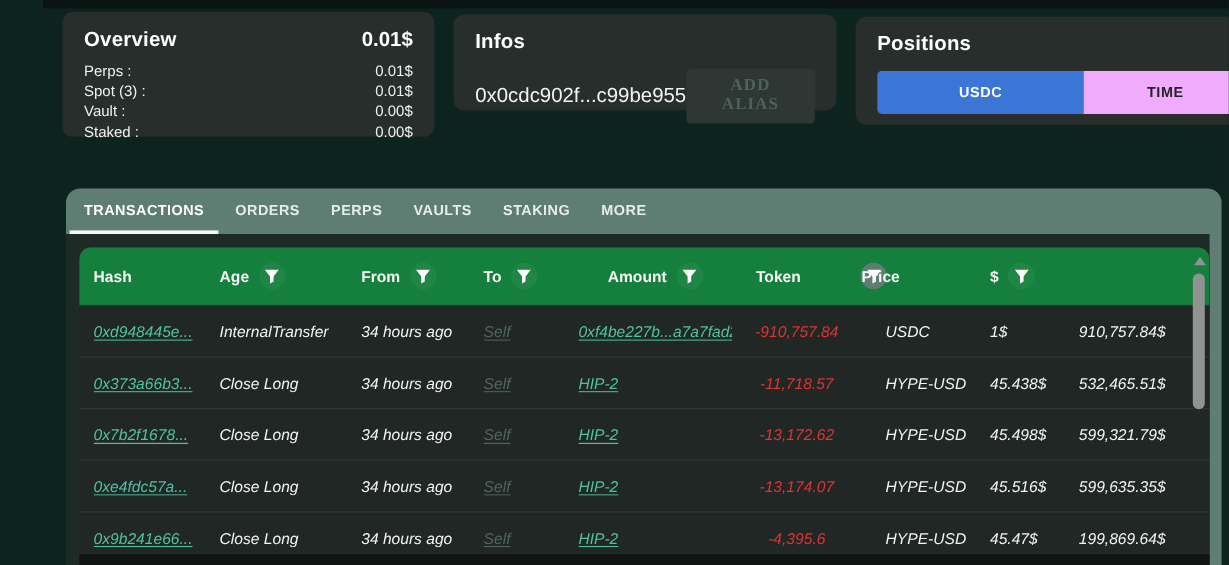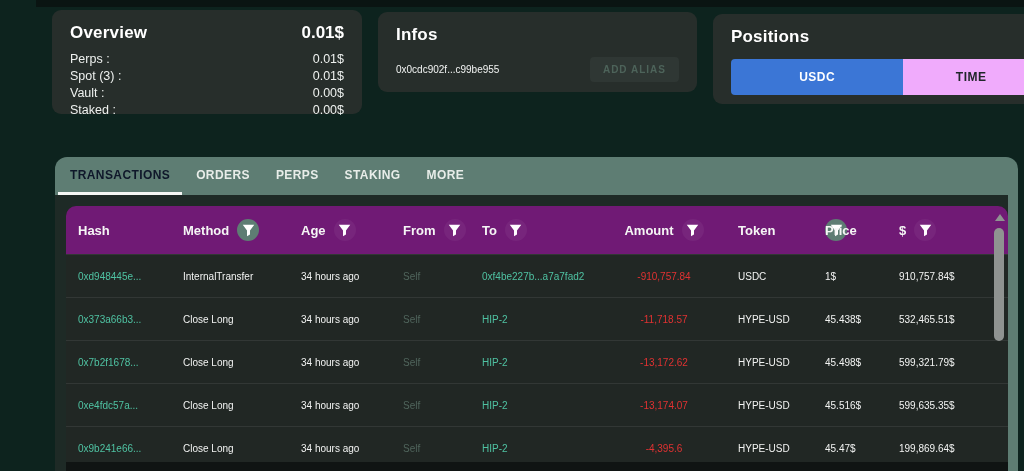--- a/index.html
+++ b/index.html
@@ -25,75 +25,75 @@
   .card-positions{ left: 713px; top: 14px; width: 344px; height: 90px; padding: 13px 18px; }
 
   .card-head { display: flex; justify-content: space-between; align-items: baseline; }
   .card-title { font-size: 17px; font-weight: bold; color: #ffffff; letter-spacing: 0.2px; }
   .card-total { font-size: 17px; font-weight: bold; color: #ffffff; }
 
   .ov-rows { margin-top: 8px; }
   .ov-row { display: flex; justify-content: space-between; font-size: 12.5px; line-height: 17px; color: #eef1ef; }
 
   .infos-row { display: flex; align-items: center; margin-top: 12px; }
-  .infos-address { font-size: 10px; color: #f2f4f3; flex: 1; }
+  .infos-address { font-size: 17px; color: #f2f4f3; flex: 1; }
   .add-alias-btn {
     background: #2f3734; color: #4d635a; border: none; border-radius: 4px;
-    font-family: Liberation Sans, sans-serif; font-size: 10px; font-weight: bold; letter-spacing: 1px;
+    font-family: Liberation Serif, serif; font-size: 14px; font-weight: bold; letter-spacing: 1px;
     padding: 7px 13px; cursor: pointer;
   }
 
   .pos-toggle { display: flex; margin-top: 12px; border-radius: 4px; overflow: hidden; height: 36px; }
   .pos-btn { border: none; font-family: inherit; font-size: 12px; font-weight: bold; letter-spacing: 0.5px; cursor: pointer; }
   .pos-btn.usdc { flex: 1.27; background: #3b76d6; color: #ffffff; }
   .pos-btn.time { flex: 1;    background: #f0abfc; color: #20262a; }
 
   
   .panel {
     position: absolute; left: 55px; top: 157px; width: 963px; height: 314px;
     background: #5e7d73; border-radius: 12px 12px 0 0; z-index: 2;
   }
   .tabbar { display: flex; height: 38px; align-items: stretch; padding-left: 2px; }
   .tab {
     display: flex; align-items: center; padding: 0 12px; margin: 0 1px;
     font-size: 12px; font-weight: bold; letter-spacing: 0.4px; color: #e8ede9;
     cursor: pointer; border-bottom: 3px solid transparent;
   }
-  .tab.active { color: #0f172a; border-bottom-color: #f5f7f5; }
+  .tab.active { color: #ffffff; border-bottom-color: #f5f7f5; }
 
   .panel-body {
     height: calc(100% - 38px); margin-right: 10px;
     background: #1e2a26; padding: 11px 0 0 11px;
   }
   .table-card {
     position: relative; width: 100%; height: calc(100% + 0px);
     background: #212724; border-radius: 10px 10px 0 0; overflow: hidden;
   }
 
   
   .trow {
     display: grid;
     grid-template-columns: 105px 118px 102px 79px 128px 108px 107px 74px 1fr;
     align-items: center; padding: 0 26px 0 12px;
   }
-  .thead { background: #701a75; height: 48px; font-size: 13px; font-weight: bold; color: #f5f6f5; }
+  .thead { background: #15803d; height: 48px; font-size: 13px; font-weight: bold; color: #f5f6f5; }
   .th { display: flex; align-items: center; }
   .th.col-amount { justify-content: center; }
   .col-token { padding-left: 20px; gap: 42px; }
   .td.col-amount { text-align: center; }
 
   .funnel {
     width: 22px; height: 22px; margin-left: 8px; border-radius: 50%;
     display: inline-flex; align-items: center; justify-content: center;
     background: rgba(255,255,255,0.05); cursor: pointer; flex: none;
   }
   .funnel.funnel-active { background: #5e7d73; }
   .funnel svg { display: block; }
 
-  .tr { height: 43px; border-top: 1px solid rgba(255,255,255,0.08); font-size: 10px; color: #f2f3f2; }
+  .tr { height: 43px; border-top: 1px solid rgba(255,255,255,0.08); font-size: 13px; color: #f2f3f2; font-style: italic; }
   .td { white-space: nowrap; overflow: hidden; }
   .link { color: #4fc2a2; text-decoration: underline; text-underline-offset: 2px; cursor: pointer; }
   .link.self { color: #50655c; }
   .neg { color: #e13232; }
 
   
   .vscroll { position: absolute; top: 2px; right: 3px; width: 11px; height: 100%; z-index: 3; }
   .vscroll-arrow {
     width: 0; height: 0; margin: 6px auto 4px;
     border-left: 5px solid transparent; border-right: 5px solid transparent;
@@ -157,40 +157,35 @@
       <div class="tab active">
     <span class="tab-label">TRANSACTIONS</span>
   </div>
       <div class="tab">
     <span class="tab-label">ORDERS</span>
   </div>
       <div class="tab">
     <span class="tab-label">PERPS</span>
   </div>
       <div class="tab">
+    <span class="tab-label">VAULTS</span>
+  </div>
+      <div class="tab">
     <span class="tab-label">STAKING</span>
   </div>
       <div class="tab">
     <span class="tab-label">MORE</span>
   </div>
     </nav>
   <div class="panel-body">
     <div class="table-card">
       <div class="trow thead">
           <div class="th col-hash">
     <span class="th-label">Hash</span>
 
-  </div>
-          <div class="th col-method">
-    <span class="th-label">Method</span>
-    <span class="funnel funnel-active">
-      <svg width="13" height="13" viewBox="0 0 14 14" aria-hidden="true">
-        <path d="M0.8 0.8 h12.4 L8.6 6.9 V11.4 L5.4 13.3 V6.9 Z" fill="#ffffff"></path>
-      </svg>
-    </span>
   </div>
           <div class="th col-age">
     <span class="th-label">Age</span>
     <span class="funnel">
       <svg width="13" height="13" viewBox="0 0 14 14" aria-hidden="true">
         <path d="M0.8 0.8 h12.4 L8.6 6.9 V11.4 L5.4 13.3 V6.9 Z" fill="#ffffff"></path>
       </svg>
     </span>
   </div>
           <div class="th col-from">

